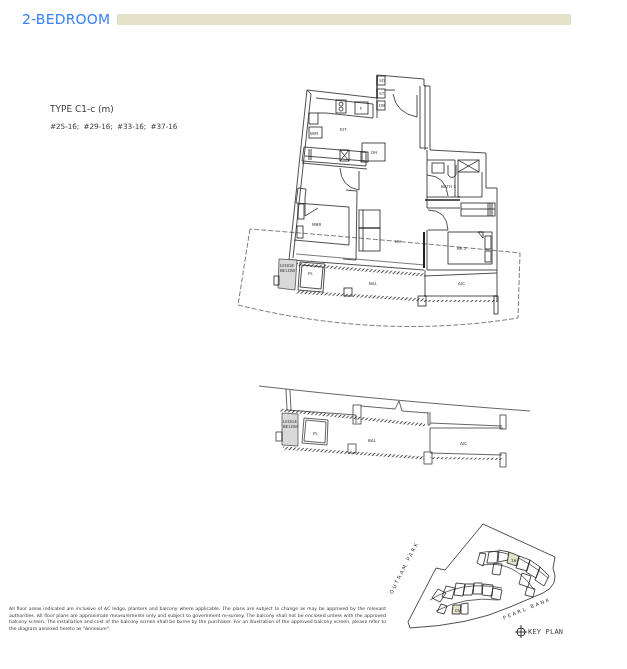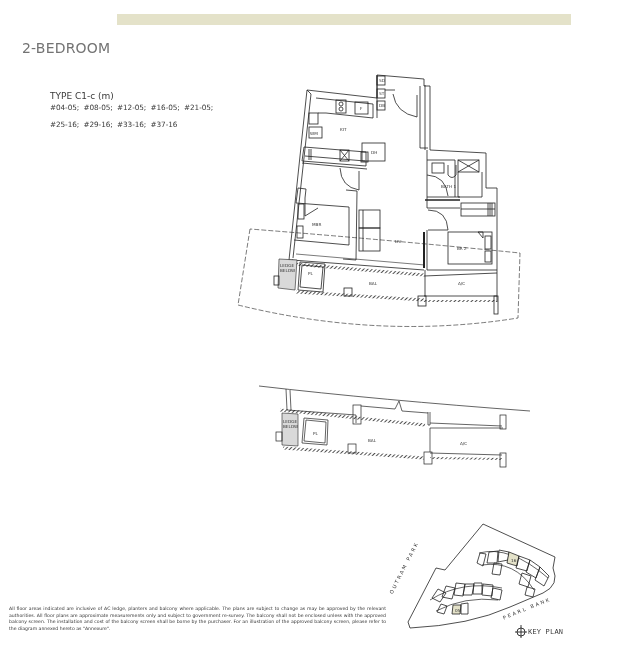--- a/index.html
+++ b/index.html
@@ -1,38 +1,37 @@
 <!DOCTYPE html>
 <html><head>
   <meta charset="utf-8">
   <style>
     html, body { margin: 0; padding: 0; background: #ffffff; }
     body { width: 627px; height: 669px; position: relative; overflow: hidden; font-family: "DejaVu Sans", sans-serif; color: #3a3a3a; }
-    .header-title { position: absolute; left: 22px; top: 11px; font-size: 14px; letter-spacing: 0.2px; color: #737373; font-family: "DejaVu Sans", sans-serif; margin-top: 29px; }
+    .header-title { position: absolute; left: 22px; top: 11px; font-size: 14px; letter-spacing: 0.2px; color: #3b82f6; font-family: "DejaVu Sans", sans-serif; }
     .header-bar { position: absolute; left: 117px; top: 14px; width: 454px; height: 11px; background: #e4e2c9; }
     .unit-info { position: absolute; left: 50px; top: 91px; font-size: 8.2px; line-height: 11px; color: #3a3a3a; }
-    .unit-type { font-size: 9px; line-height: 11px; }
+    .unit-type { font-size: 9px; line-height: 11px; margin-top: 13px; }
     .unit-area { font-size: 9px; line-height: 11px; margin-bottom: 9px; }
     .unit-line { white-space: pre; font-size: 7.3px; line-height: 11px; letter-spacing: -0.1px; }
     .gap { height: 6px; }
     .plan { position: absolute; left: 0; top: 0; }
     .disclaimer { position: absolute; left: 9px; top: 606px; width: 377px; font-size: 4.6px; line-height: 6.6px; color: #333; text-align: justify; }
     .keyplan-label { position: absolute; left: 528px; top: 628px; font-size: 7px; color: #333; letter-spacing: 0.2px; font-family: Liberation Mono, monospace; }
     .street { position: absolute; font-size: 5px; letter-spacing: 2px; color: #333; white-space: nowrap; }
     .rm { font-family: "DejaVu Sans", sans-serif; font-size: 4.2px; fill: #333; }
   </style>
 </head>
 <body>
 
 <div class="header-title">2-BEDROOM</div>
 <div class="header-bar"></div>
 
 <div class="unit-info">
   <div class="unit-type">TYPE C1-c (m)</div>
-  <div class="unit-line">#04-05;  #08-05;  #12-05;  #16-05;  #21-05;</div>
   <div class="gap"></div>
   <div class="unit-line">#25-16;  #29-16;  #33-16;  #37-16</div>
 </div>
 
 <svg class="plan" width="627" height="669" viewBox="0 0 627 669" xmlns="http://www.w3.org/2000/svg">
   <defs>
     <pattern id="hatch" width="3" height="3" patternUnits="userSpaceOnUse" patternTransform="rotate(45)">
       <line x1="0" y1="0" x2="0" y2="3" stroke="#222" stroke-width="1.6"></line>
     </pattern>
   </defs>

